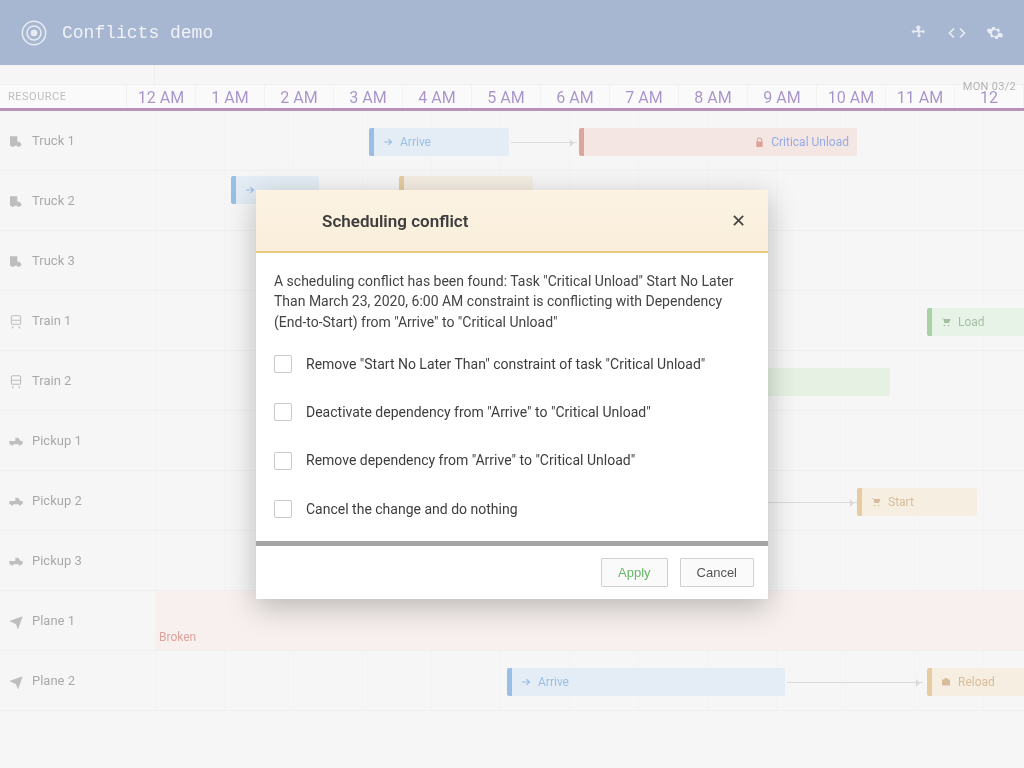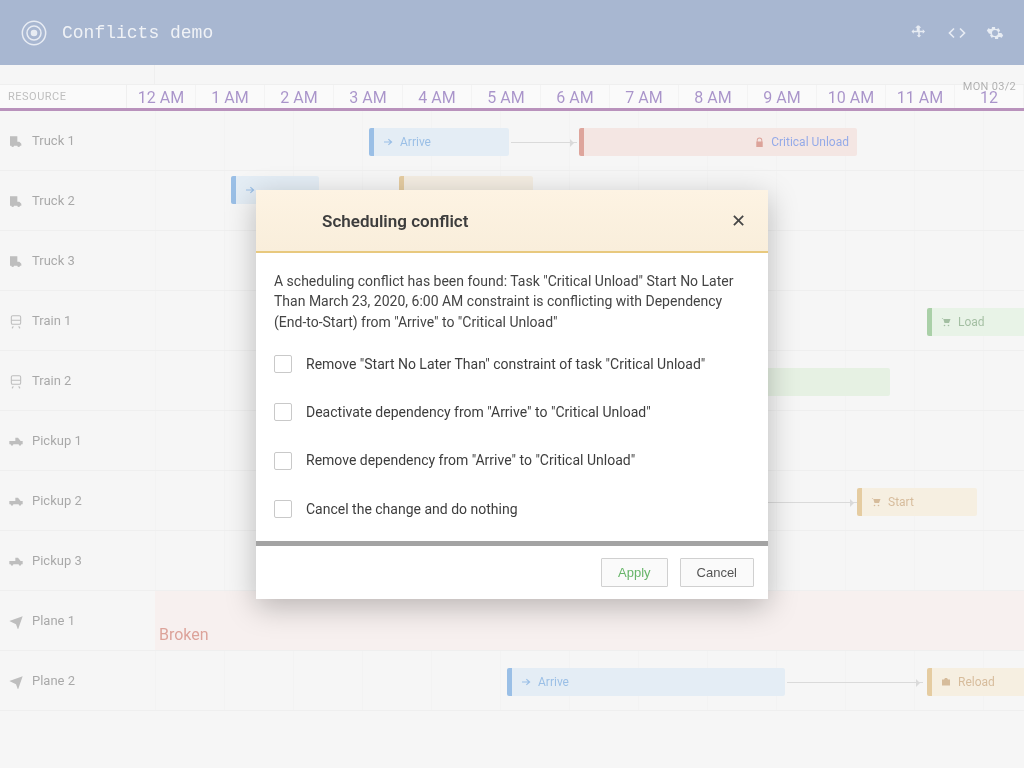--- a/index.html
+++ b/index.html
@@ -43,21 +43,21 @@
   .event.arrive { background: #cfe3f4; border-left: 5px solid #2b7cd3; color: #2b7cd3; }
   .event.critical { background: #f2d2cc; border-left: 5px solid #c2432f; color: #1d4ed8; justify-content: flex-end; }
   .event.green1 { background: #d7efd5; border-left: 5px solid #4fa34a; color: #3f7c3d; }
   .event.green2 { background: #d2eccd; }
   .event.unload { background: #f7e6c8; border-left: 5px solid #d19a3a; color: #b0762e; }
   .event.reload { background: #f7e6c8; border-left: 5px solid #d19a3a; color: #b0762e; }
   .event.small-blue { background: #cfe3f4; border-left: 5px solid #2b7cd3; }
   .event.tan { background: #f1e3c9; border-left: 5px solid #d19a3a; }
 
   .broken-row { background: #f8e9e6; }
-  .broken-label { position: absolute; bottom: 6px; left: 4px; font-size: 16px; color: #bd3e2a; }
+  .broken-label { position: absolute; bottom: 6px; left: 4px; font-size: 12px; color: #bd3e2a; }
 
   
   .overlay { position: absolute; inset: 0; background: rgba(245,245,245,0.55); }
   .modal { position: absolute; left: 256px; top: 190px; width: 512px; background: #fff; box-shadow: 0 8px 28px rgba(0,0,0,.25); }
   .modal-head { background: linear-gradient(#fdf3e3, #f9eedb); border-bottom: 2px solid #e8c97e; padding: 16px 18px; display: flex; align-items: center; }
   .modal-title { font-size: 17px; font-weight: 600; color: #3d3d3d; flex: 1; margin-left: 48px; }
   .modal-close { font-size: 18px; color: #464646; cursor: pointer; padding: 4px; }
   .modal-body { padding: 18px 18px 8px 18px; font-size: 14px; color: #444; line-height: 1.45; }
   .desc { margin-bottom: 22px; }
   .opt { display: flex; align-items: center; gap: 14px; margin-bottom: 28px; font-size: 14px; color: #3d3d3d; }

